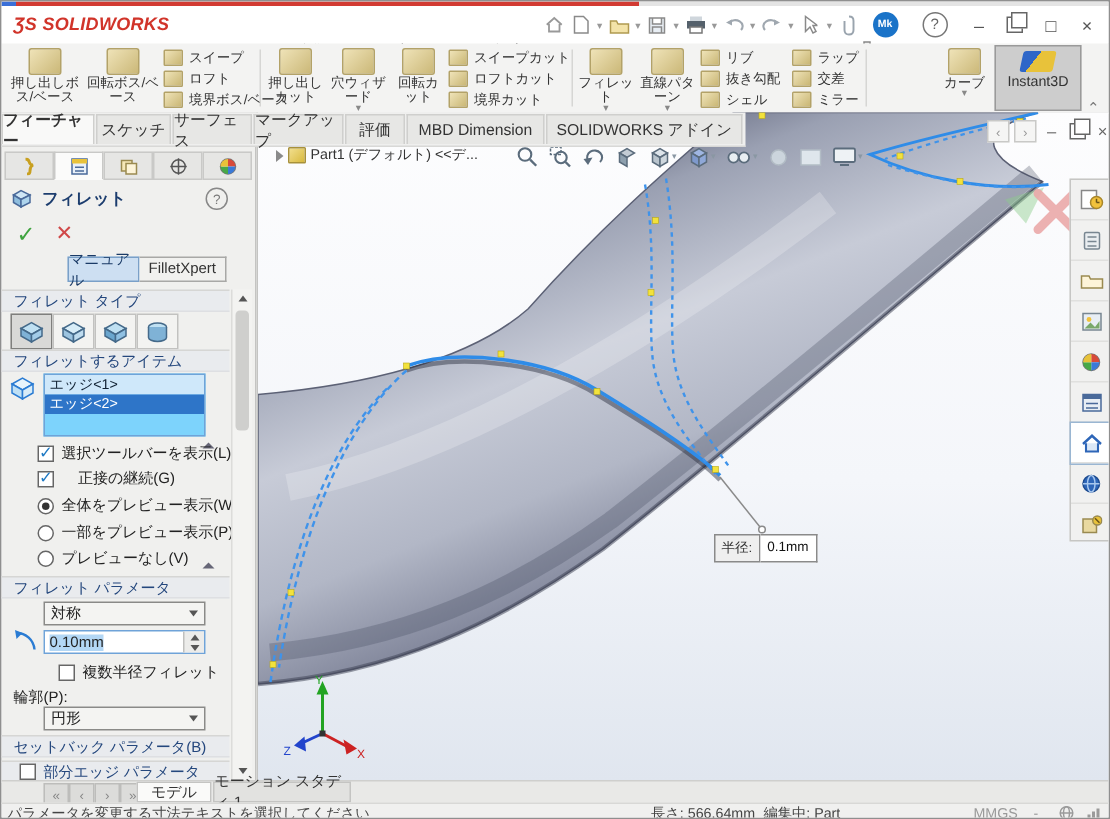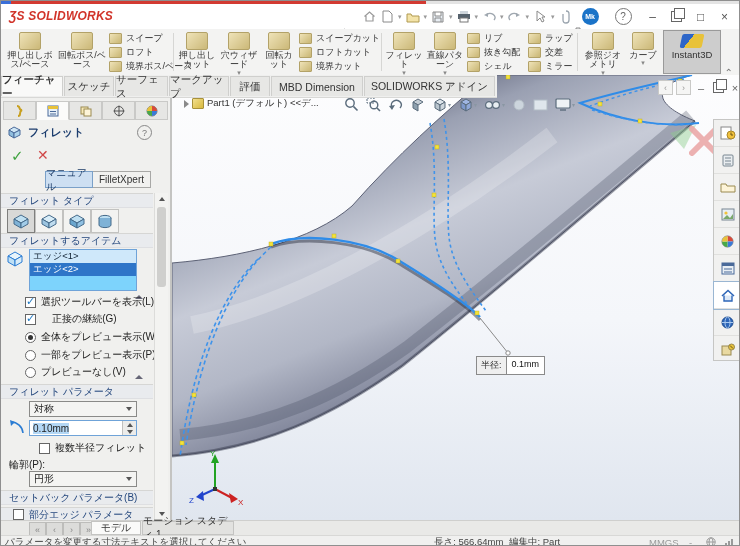--- a/index.html
+++ b/index.html
@@ -304,25 +304,20 @@
       <div class="cmrow">
           <span class="cmsi"></span>
           <span class="cmrl">交差</span>
         </div>
       <div class="cmrow">
           <span class="cmsi"></span>
           <span class="cmrl">ミラー</span>
         </div>
     </div>
     <div class="cmsep" style="left:576px;"></div>
-    <div class="cmb" style="left:580px;width:44px;">
-      <div class="cmi"></div>
-      <div class="cml">参照ジオメトリ</div>
-      <div class="cmcaret">▾</div>
-    </div>
     <div class="cmb" style="left:626px;width:32px;">
       <div class="cmi"></div>
       <div class="cml">カーブ</div>
       <div class="cmcaret">▾</div>
     </div>
     <div class="instant3d" style="left:662px;width:56px;">
       <div class="i3dicon"></div>
       <div class="cml" style="font-size:9.5px;">Instant3D</div>
     </div>
     <div class="collapse">⌃</div>

